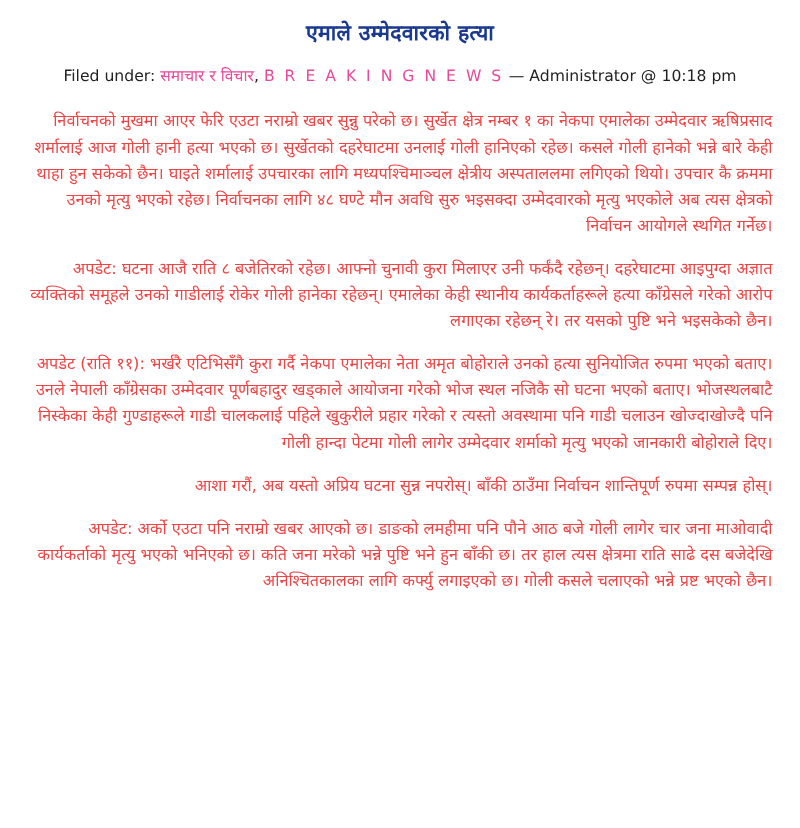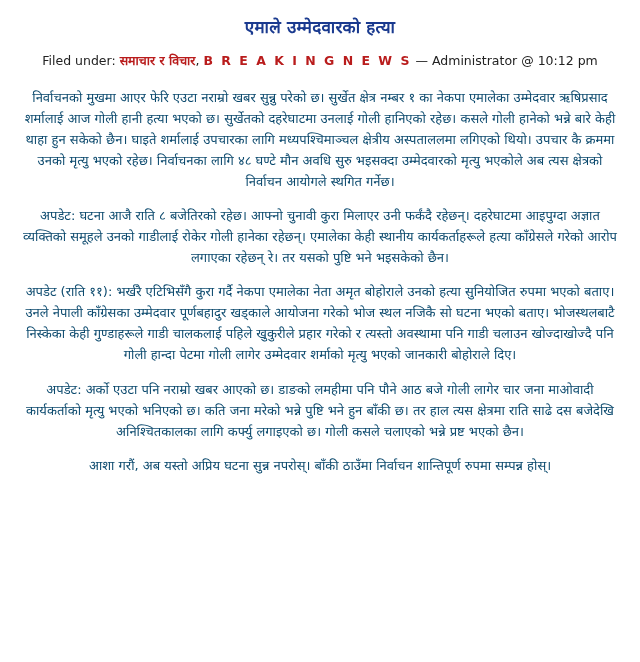--- a/index.html
+++ b/index.html
@@ -31,36 +31,35 @@
     line-height: 1.35;
   }
   .post-meta {
     text-align: center;
     font-size: 12.5px;
     color: #222222;
     margin: 12px 18px 0 18px;
     line-height: 1.6;
   }
   .post-meta a {
-    color: #b91c1c;
+    color: #ec4899;
     text-decoration: none;
-    font-weight: bold;
   }
   .post-meta .sep {
     color: #222222;
   }
   .post-meta .spaced {
     letter-spacing: 2px;
   }
   .post-body {
     margin-top: 16px;
     font-size: 13px;
     line-height: 1.62;
-    color: #0c4a6e;
-    text-align: center;
+    color: #ef4444;
+    text-align: right;
   }
   .post-body p {
     margin: 0 0 13px 0;
   }
   .lead {
     font-weight: normal;
   }
   .para-1 { margin-bottom: 14px; }
 </style>
 </head>
@@ -70,40 +69,40 @@
 
   <h1 class="post-title">एमाले उम्मेदवारको हत्या</h1>
 
   <div class="post-meta">
     <span>Filed under:</span>
     <a href="#">समाचार र विचार</a><span class="sep">,</span>
     <a href="#" class="spaced">B R E A K I N G  N E W S</a>
     <span class="sep">—</span>
     <span>Administrator</span>
     <span>@</span>
-    <span>10:12 pm</span>
+    <span>10:18 pm</span>
   </div>
 
   <div class="post-body">
 
     <p class="para-1">
       <span>निर्वाचनको मुखमा आएर फेरि एउटा नराम्रो खबर सुन्नु परेको छ। सुर्खेत क्षेत्र नम्बर १ का नेकपा एमालेका उम्मेदवार ऋषिप्रसाद शर्मालाई आज गोली हानी हत्या भएको छ। सुर्खेतको दहरेघाटमा उनलाई गोली हानिएको रहेछ। कसले गोली हानेको भन्ने बारे केही थाहा हुन सकेको छैन। घाइते शर्मालाई उपचारका लागि मध्यपश्चिमाञ्चल क्षेत्रीय अस्पताललमा लगिएको थियो। उपचार कै क्रममा उनको मृत्यु भएको रहेछ। निर्वाचनका लागि ४८ घण्टे मौन अवधि सुरु भइसक्दा उम्मेदवारको मृत्यु भएकोले अब त्यस क्षेत्रको निर्वाचन आयोगले स्थगित गर्नेछ।</span>
     </p>
 
     <p>
       <span class="lead">अपडेट</span><span>: घटना आजै राति ८ बजेतिरको रहेछ। आफ्नो चुनावी कुरा मिलाएर उनी फर्कंदै रहेछन्। दहरेघाटमा आइपुग्दा अज्ञात व्यक्तिको समूहले उनको गाडीलाई रोकेर गोली हानेका रहेछन्। एमालेका केही स्थानीय कार्यकर्ताहरूले हत्या काँग्रेसले गरेको आरोप लगाएका रहेछन् रे। तर यसको पुष्टि भने भइसकेको छैन।</span>
     </p>
 
 
     <p>
       <span class="lead">अपडेट (राति ११)</span><span>: भर्खरै एटिभिसँगै कुरा गर्दै नेकपा एमालेका नेता अमृत बोहोराले उनको हत्या सुनियोजित रुपमा भएको बताए। उनले नेपाली काँग्रेसका उम्मेदवार पूर्णबहादुर खड्काले आयोजना गरेको भोज स्थल नजिकै सो घटना भएको बताए। भोजस्थलबाटै निस्केका केही गुण्डाहरूले गाडी चालकलाई पहिले खुकुरीले प्रहार गरेको र त्यस्तो अवस्थामा पनि गाडी चलाउन खोज्दाखोज्दै पनि गोली हान्दा पेटमा गोली लागेर उम्मेदवार शर्माको मृत्यु भएको जानकारी बोहोराले दिए।</span>
     </p>
 
     <p>
-      <span class="lead">अपडेट</span><span>: अर्को एउटा पनि नराम्रो खबर आएको छ। डाङको लमहीमा पनि पौने आठ बजे गोली लागेर चार जना माओवादी कार्यकर्ताको मृत्यु भएको भनिएको छ। कति जना मरेको भन्ने पुष्टि भने हुन बाँकी छ। तर हाल त्यस क्षेत्रमा राति साढे दस बजेदेखि अनिश्चितकालका लागि कर्फ्यु लगाइएको छ। गोली कसले चलाएको भन्ने प्रष्ट भएको छैन।</span>
+      <span>आशा गरौं, अब यस्तो अप्रिय घटना सुन्न नपरोस्। बाँकी ठाउँमा निर्वाचन शान्तिपूर्ण रुपमा सम्पन्न होस्।</span>
     </p>
 
     <p>
-      <span>आशा गरौं, अब यस्तो अप्रिय घटना सुन्न नपरोस्। बाँकी ठाउँमा निर्वाचन शान्तिपूर्ण रुपमा सम्पन्न होस्।</span>
+      <span class="lead">अपडेट</span><span>: अर्को एउटा पनि नराम्रो खबर आएको छ। डाङको लमहीमा पनि पौने आठ बजे गोली लागेर चार जना माओवादी कार्यकर्ताको मृत्यु भएको भनिएको छ। कति जना मरेको भन्ने पुष्टि भने हुन बाँकी छ। तर हाल त्यस क्षेत्रमा राति साढे दस बजेदेखि अनिश्चितकालका लागि कर्फ्यु लगाइएको छ। गोली कसले चलाएको भन्ने प्रष्ट भएको छैन।</span>
     </p>
 
   </div>
 </div>
 
 </body></html>

